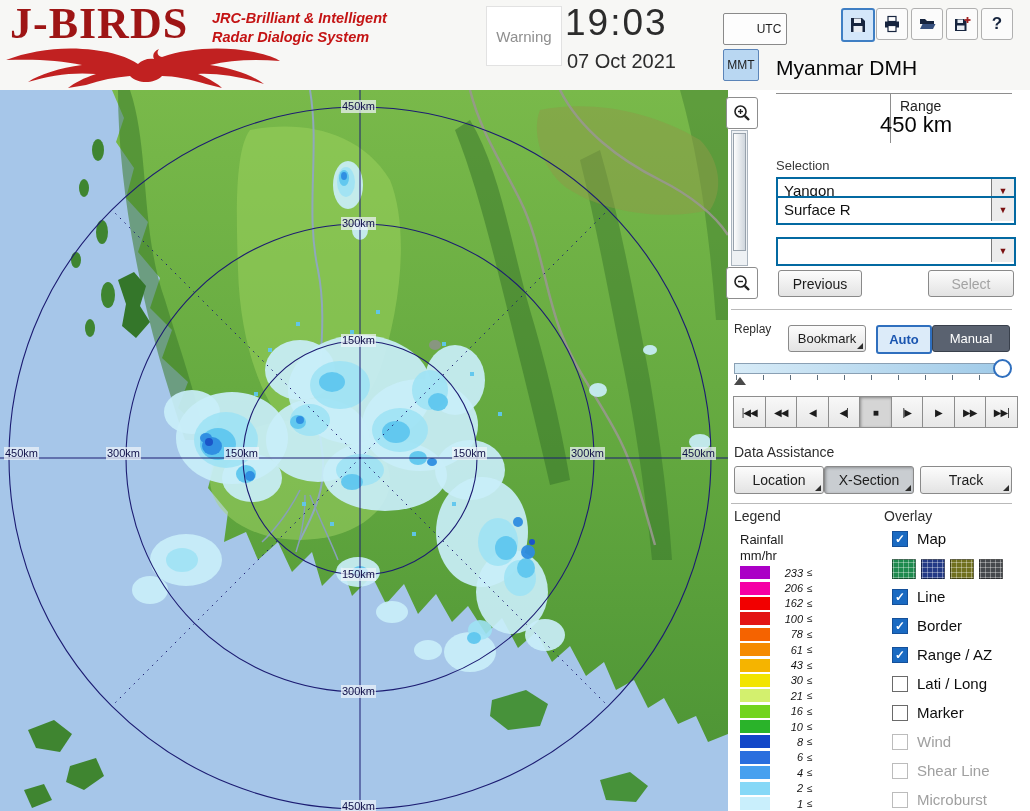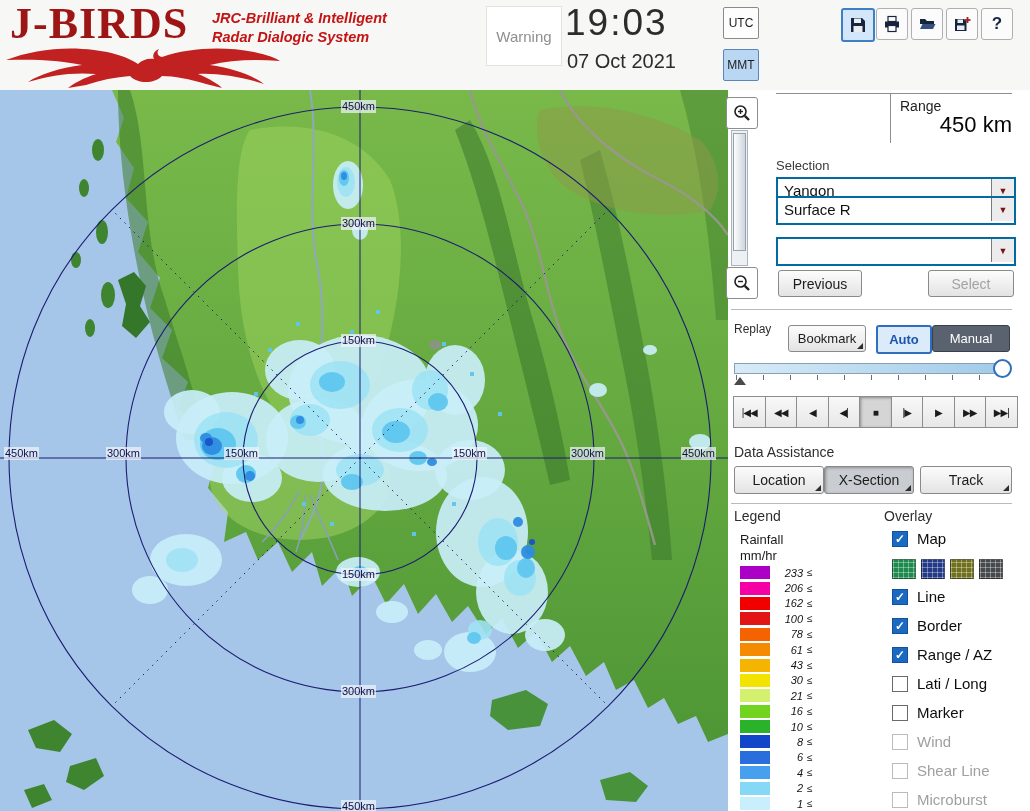--- a/index.html
+++ b/index.html
@@ -28,21 +28,21 @@
   .tool-btn.selected{background:#d4e7fa;border:2px solid #3f7fc4;}
   .tool-btn svg{display:block;}
   #help-glyph{font-size:17px;font-weight:bold;color:#16243e;}
   #station-title{position:absolute;left:776px;top:56px;font-size:21px;color:#060606;}
 
   
   .hline{position:absolute;border-top:1px solid #b9b9b9;}
   #range-topline{left:776px;top:93px;width:236px;border-top:1px solid #8e8e8e;}
   #range-vline{position:absolute;left:890px;top:93px;height:50px;border-left:1px solid #8e8e8e;}
   #range-label{position:absolute;left:900px;top:98px;font-size:14px;color:#222;}
-  #range-value{position:absolute;left:880px;top:112px;width:132px;text-align:right;
+  #range-value{position:absolute;left:880px;top:112px;width:132px;
     font-size:22px;color:#060606;}
   #selection-label{position:absolute;left:776px;top:158px;font-size:13px;color:#3a3a3a;}
   .dropdown{position:absolute;left:776px;width:236px;height:25px;background:#fff;
     border:2px solid #0369a1;cursor:pointer;}
   .dropdown .dd-text{position:absolute;left:6px;top:3px;font-size:15px;color:#111;}
   .dd-arrow{position:absolute;right:0;top:0;width:22px;height:23px;background:#ececec;
     border-left:1px solid #7a7a7a;display:flex;align-items:center;justify-content:center;
     font-size:9px;color:#7a1010;}
   .btn{position:absolute;height:25px;background:linear-gradient(#fcfcfc,#e3e3e3);
     border:1px solid #8a8a8a;border-radius:3px;font-size:14px;color:#1c1c1c;
@@ -124,21 +124,21 @@
       <div>Radar  Dialogic  System</div>
     </div>
     <svg id="eagle" viewBox="0 0 280 44">
       <path fill="#c12121" d="M4,16 C30,6 62,2 92,6 C110,8 126,13 136,20 C140,16 146,14 152,15 C150,11 152,7 157,5 C154,9 156,12 160,13 C186,4 220,2 252,8 C266,11 274,14 278,17 C252,15 228,16 208,21 C230,24 250,31 262,40 C240,33 216,29 196,30 C208,35 216,40 220,44 L204,40 C188,35 172,32 160,32 C156,36 150,38 144,38 C138,38 132,36 128,32 C114,33 98,36 84,41 L66,44 C72,39 82,34 94,30 C72,28 48,31 26,38 C38,30 58,24 80,21 C58,16 32,15 4,16 Z"></path>
     </svg>
 
     <div id="warning-box">Warning</div>
     <div id="clock-time">19:03</div>
     <div id="clock-date">07 Oct 2021</div>
 
-    <div class="tz-btn" style="top:7px;">UTC</div>
+    <div class="tz-btn" style="top:13px;padding-left:28px;">UTC</div>
     <div class="tz-btn active" style="top:49px;">MMT</div>
 
     <div class="tool-btn selected" style="left:841px;">
       <svg width="18" height="18" viewBox="0 0 18 18">
         <path d="M2,2 h11 l3,3 v11 h-14 z" fill="#16243e"></path>
         <rect x="5" y="2.5" width="7" height="4.5" fill="#e8edf4"></rect>
         <rect x="4.5" y="10" width="9" height="6" fill="#e8edf4"></rect>
       </svg>
     </div>
     <div class="tool-btn" style="left:876px;">
@@ -160,20 +160,21 @@
         <rect x="4.5" y="4.5" width="5.5" height="3.5" fill="#e8edf4"></rect>
         <rect x="4" y="10.5" width="7.5" height="4.5" fill="#e8edf4"></rect>
         <line x1="14.5" y1="2" x2="14.5" y2="8" stroke="#a02020" stroke-width="1.8"></line>
         <line x1="11.5" y1="5" x2="17.5" y2="5" stroke="#a02020" stroke-width="1.8"></line>
       </svg>
     </div>
     <div class="tool-btn" style="left:981px;">
       <span id="help-glyph">?</span>
     </div>
 
+    <div id="station-title">Myanmar DMH</div>
   </div>
 
   <div id="range-topline" class="hline"></div>
   <div id="range-vline"></div>
   <div id="range-label">Range</div>
   <div id="range-value">450 km</div>
 
   <div id="selection-label">Selection</div>
   <div class="dropdown" style="top:177px;">
     <span class="dd-text">Yangon</span>

